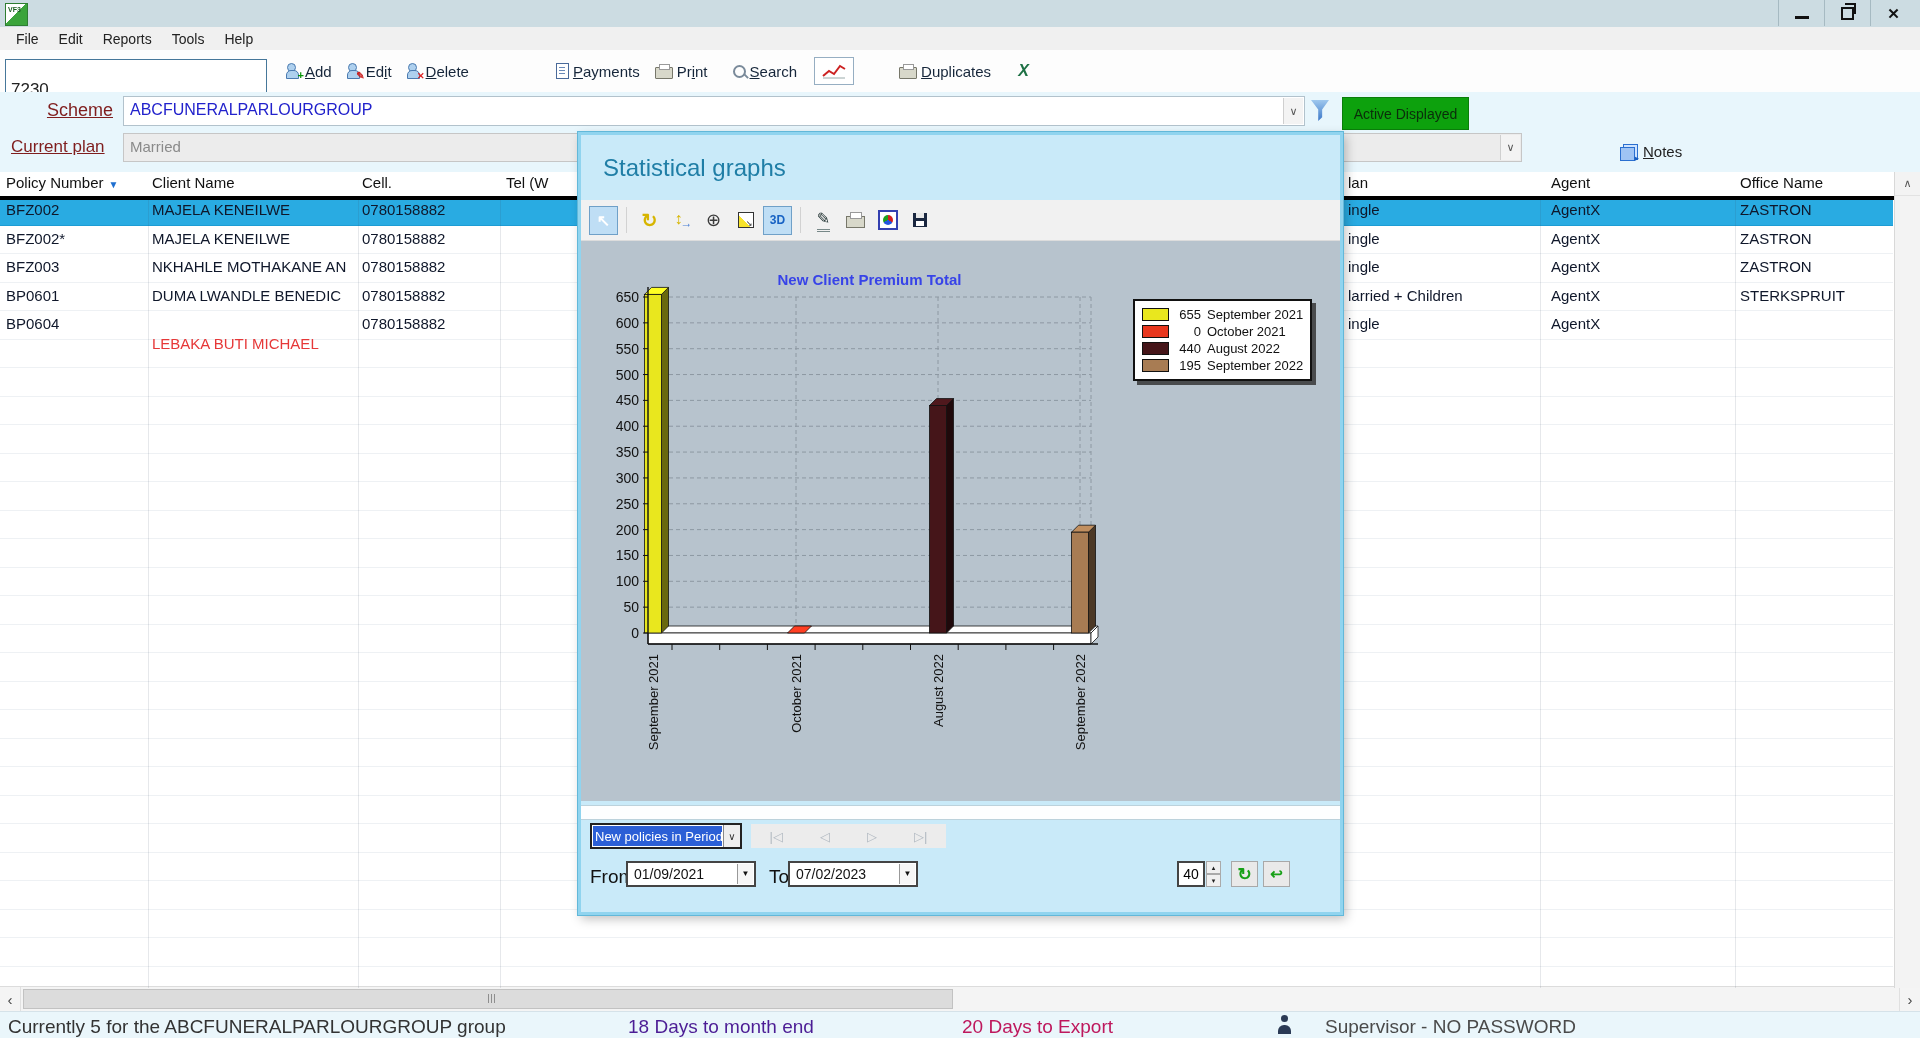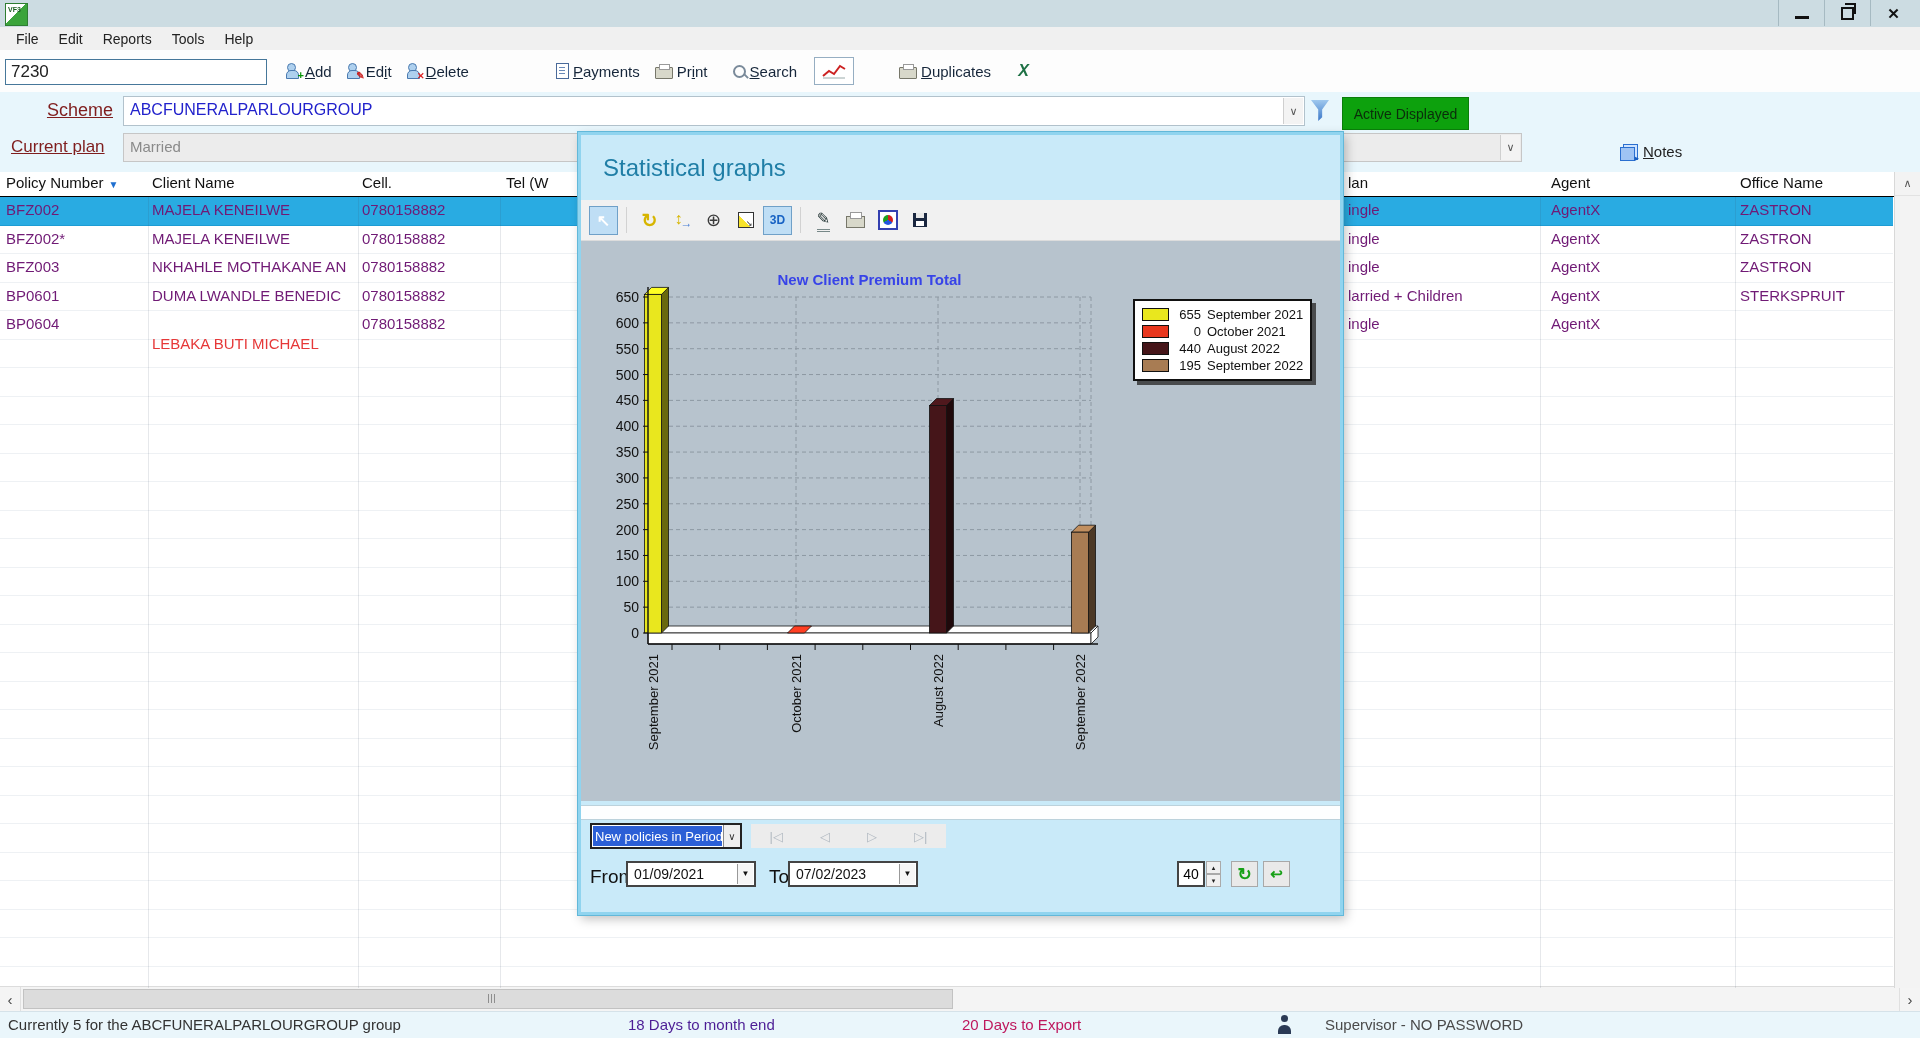--- a/index.html
+++ b/index.html
@@ -13,21 +13,21 @@
   .win-btn{width:45px;height:26px;display:flex;align-items:center;justify-content:center;border-left:1px solid #a6bac2;}
   .glyph-min{width:14px;height:3px;background:#111;margin-top:9px;}
   .glyph-restore{position:relative;width:9px;height:9px;border:2px solid #111;background:#ccdce2;}
   .glyph-restore::before{content:"";position:absolute;left:2px;top:-6px;width:9px;height:9px;border:2px solid #111;border-left:none;border-bottom:none;}
   .glyph-close{font-size:15px;font-weight:bold;color:#111;line-height:1;}
   
   .menubar{position:absolute;top:27px;left:0;right:0;height:23px;background:#f0f0f0;display:flex;align-items:center;padding-left:6px;font-size:14px;color:#222;}
   .menu-item{padding:3px 10px;}
   
   .toolbar{position:absolute;top:50px;left:0;right:0;height:42px;background:#fdfdfd;}
-  .search-box{position:absolute;left:5px;top:9px;width:250px;height:24px;border:1px solid #46779a;font-size:17px;padding:0 5px;color:#222;font-family:"Liberation Sans",sans-serif;outline:none;}
+  .search-box{position:absolute;left:5px;top:9px;width:250px;height:24px;border:1px solid #46779a;font-size:17px;padding:18px 5px;color:#222;font-family:"Liberation Sans",sans-serif;outline:none;}
   #toolbar-buttons{position:absolute;left:282px;top:6px;height:30px;display:flex;align-items:center;}
   .tbtn{display:flex;align-items:center;gap:4px;font-size:15px;color:#16263a;padding:3px 4px;margin-right:7px;white-space:nowrap;}
   .tb-payments{margin-left:72px;}
   .tb-search{margin-left:10px;}
   .tb-duplicates-print{margin-left:34px;}
   .tb-excel{margin-left:12px;}
   .tb-chartbtn{border:1px solid #96aec2;background:#fff;padding:4px 6px;margin-left:6px;}
   
   .icon{position:relative;display:inline-block;}
   .icon-person-add,.icon-person-edit,.icon-person-delete{width:15px;height:16px;}
@@ -55,39 +55,39 @@
   .plan-combo{position:absolute;left:123px;top:41px;width:1397px;height:27px;background:#ececec;border:1px solid #c6c6c6;}
   .plan-text{position:absolute;left:6px;top:4px;font-size:15px;color:#8a8a8a;}
   .filter-icon{position:absolute;left:1311px;top:8px;width:18px;height:21px;background:linear-gradient(180deg,#9fc8ee,#3c78c8);clip-path:polygon(0 0,100% 0,62% 45%,62% 82%,40% 100%,40% 45%);}
   .active-btn{position:absolute;left:1342px;top:5px;width:125px;height:31px;background:#0da10d;border:1px solid #0a7d0a;color:#0b2d0b;font-size:14px;display:flex;align-items:center;justify-content:center;}
   .notes-btn{position:absolute;left:1623px;top:51px;display:flex;align-items:center;gap:5px;font-size:15px;color:#222;}
   .icon-notes{position:relative;width:13px;height:14px;background:#cfe4ff;border:1px solid #2a6fd0;}
   .icon-notes::before{content:"";position:absolute;left:-4px;top:2px;width:13px;height:12px;background:#9fc4f4;border:1px solid #2a6fd0;}
   .icon-notes::after{content:"\25B8";position:absolute;right:-2px;bottom:-4px;color:#1a5fc0;font-size:9px;}
   
   .grid{position:absolute;top:172px;left:0;right:0;bottom:50px;background:#fff;overflow:hidden;}
-  .ghead{position:absolute;top:0;left:0;right:25px;height:24px;background:#fff;border-bottom:1px solid #000000;z-index:3;}
+  .ghead{position:absolute;top:0;left:0;right:25px;height:24px;background:#fff;border-bottom:4px solid #000000;z-index:3;}
   .hcell{position:absolute;top:2px;font-size:15px;color:#111;white-space:nowrap;overflow:hidden;}
   .sortarrow{color:#1e6fd0;font-size:10px;margin-left:5px;}
   .vsep{position:absolute;top:0;bottom:0;width:1px;background:rgba(60,80,100,0.13);z-index:2;}
   .grow{position:absolute;left:0;width:1893px;height:28.5px;border-bottom:1px solid #eef1f4;}
   .grow.selected{background:#29abe2;border-bottom:1px solid #1d9cd4;}
-  .gcell{position:absolute;top:0;height:28.5px;line-height:28.5px;font-size:15px;color:#701a75;overflow:hidden;white-space:nowrap;}
+  .gcell{position:absolute;top:0;height:28.5px;line-height:28.5px;font-size:15px;color:#0f172a;overflow:hidden;white-space:nowrap;}
   .redtext{color:#e63838;margin-top:20px;}
   .vscroll{position:absolute;top:0;right:0;width:25px;bottom:0;background:#f3f3f3;border-left:1px solid #d8d8d8;z-index:4;}
   .vscroll .sbtn{height:23px;display:flex;align-items:center;justify-content:center;color:#555;font-size:11px;border-bottom:1px solid #e2e2e2;}
   
   .hscroll{position:absolute;left:0;right:0;bottom:26px;height:24px;background:#f4f4f4;border-top:1px solid #dcdcdc;border-bottom:1px solid #d5e2e9;}
   .hbtn{position:absolute;top:0;width:20px;height:100%;display:flex;align-items:center;justify-content:center;color:#444;font-size:15px;}
   .hbtn.left{left:0;border-right:1px solid #e0e0e0;}
   .hbtn.right{right:0;border-left:1px solid #e0e0e0;}
   .hthumb{position:absolute;left:23px;top:2px;height:18px;width:928px;background:#dcdcdc;border:1px solid #c2c2c2;}
   .hgrip{position:absolute;left:50%;top:4px;display:flex;gap:2px;}
   .hgrip i{display:block;width:1px;height:9px;background:#8e8e8e;}
-  .statusbar{position:absolute;left:0;right:0;bottom:0;height:26px;background:#eaf6fb;font-size:15px;}
+  .statusbar{position:absolute;left:0;right:0;bottom:0;height:26px;background:#eaf6fb;font-size:19px;}
   .stitem{position:absolute;top:4px;white-space:nowrap;}
   .st-left{left:8px;color:#333;}
   .st-month{left:628px;color:#4c1d95;}
   .st-export{left:962px;color:#be185d;}
   .st-user{left:1325px;color:#4a4a4a;}
   .icon-user{position:absolute;left:1277px;top:3px;width:16px;height:19px;}
   .icon-user::before{content:"";position:absolute;left:4px;top:0;width:7px;height:7px;border-radius:50%;background:#2b3a55;}
   .icon-user::after{content:"";position:absolute;left:1px;bottom:0;width:13px;height:9px;border-radius:6px 6px 0 0;background:#2b3a55;}
   
   .dialog{position:absolute;left:578px;top:132px;width:765px;height:783px;background:#c9eaf9;border:3px solid #90d4ef;box-shadow:0 0 0 1px #62b8d9,3px 4px 10px rgba(0,0,0,.25);z-index:10;box-sizing:border-box;}

